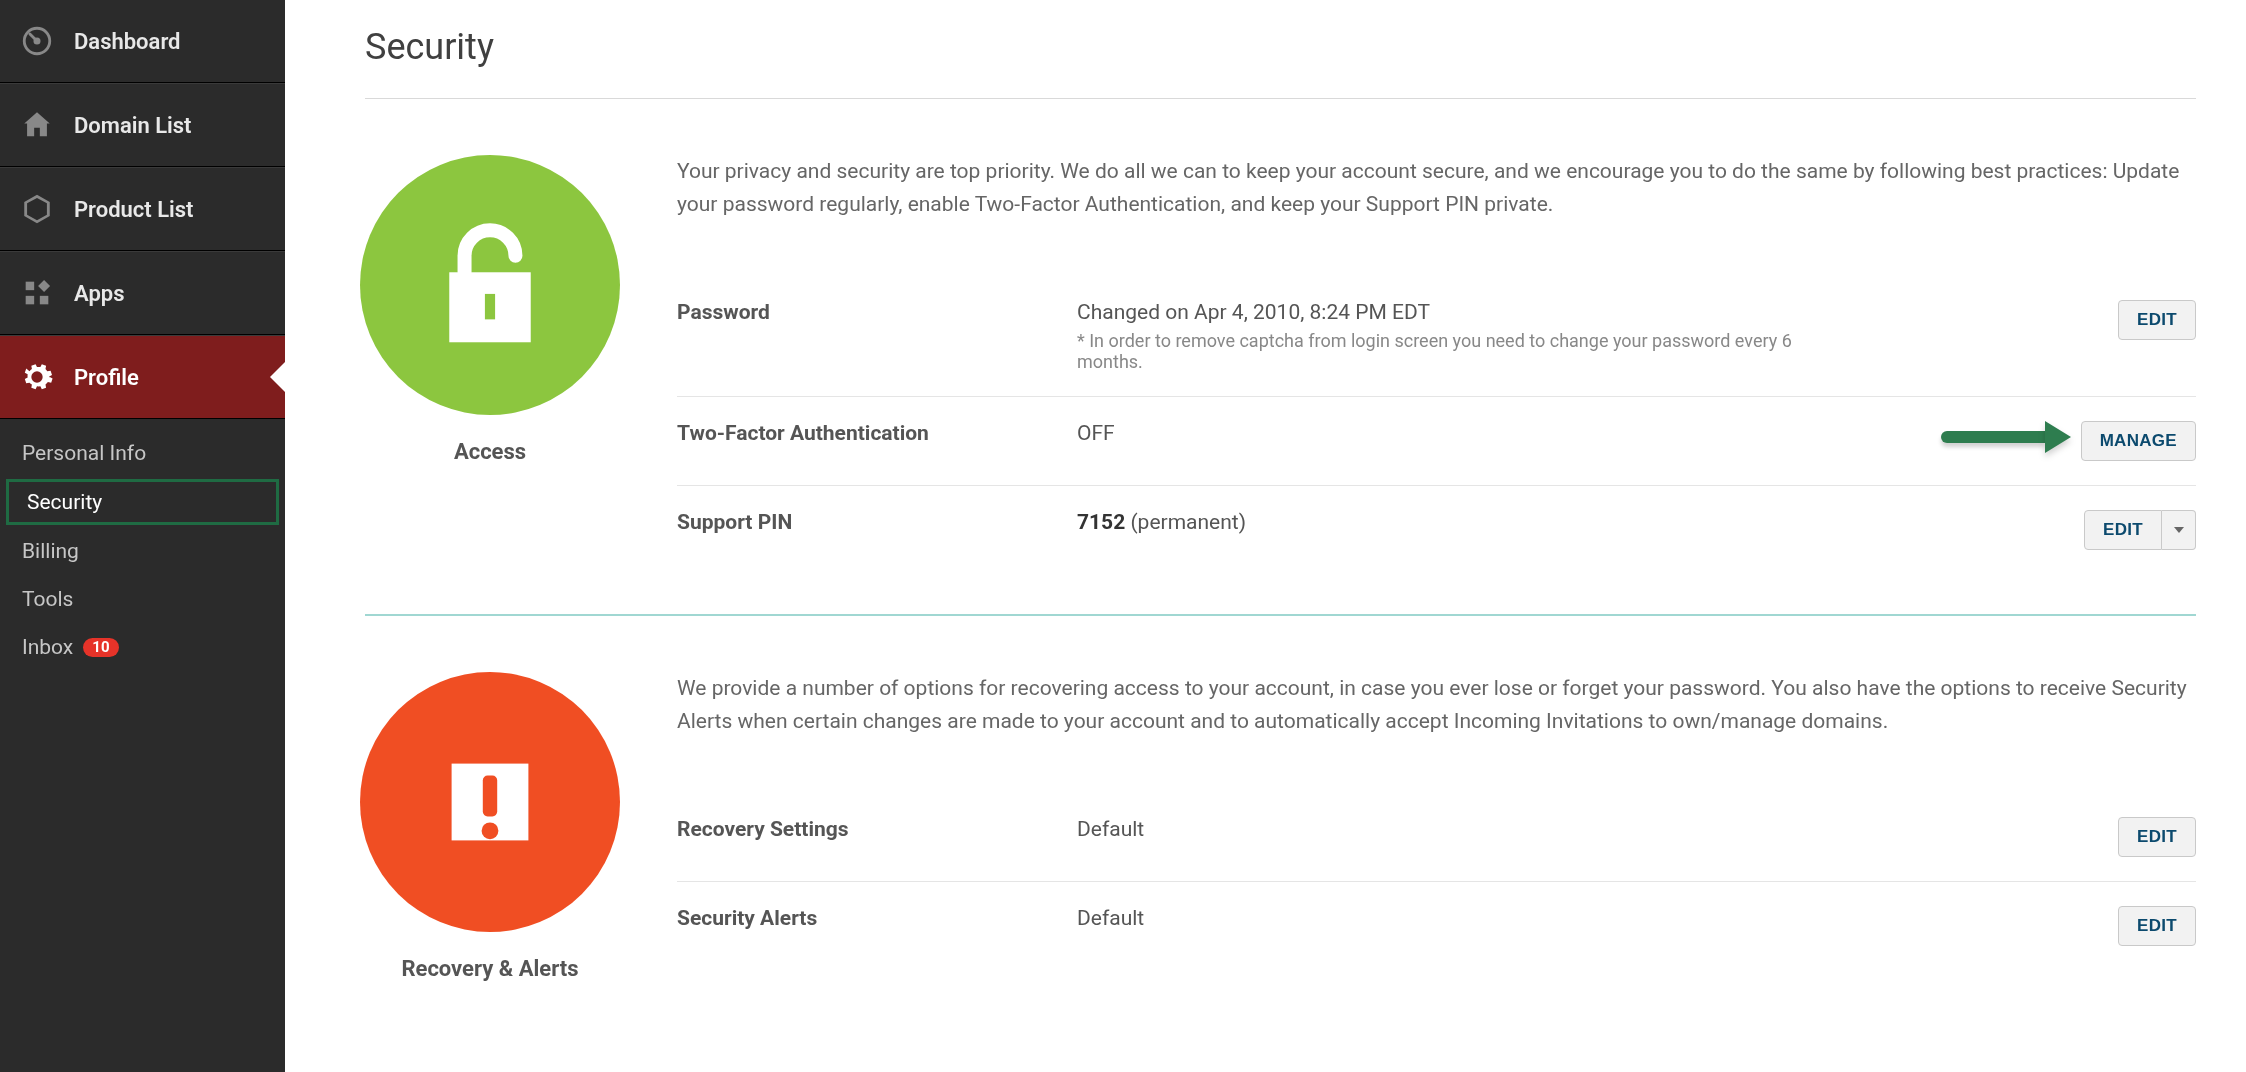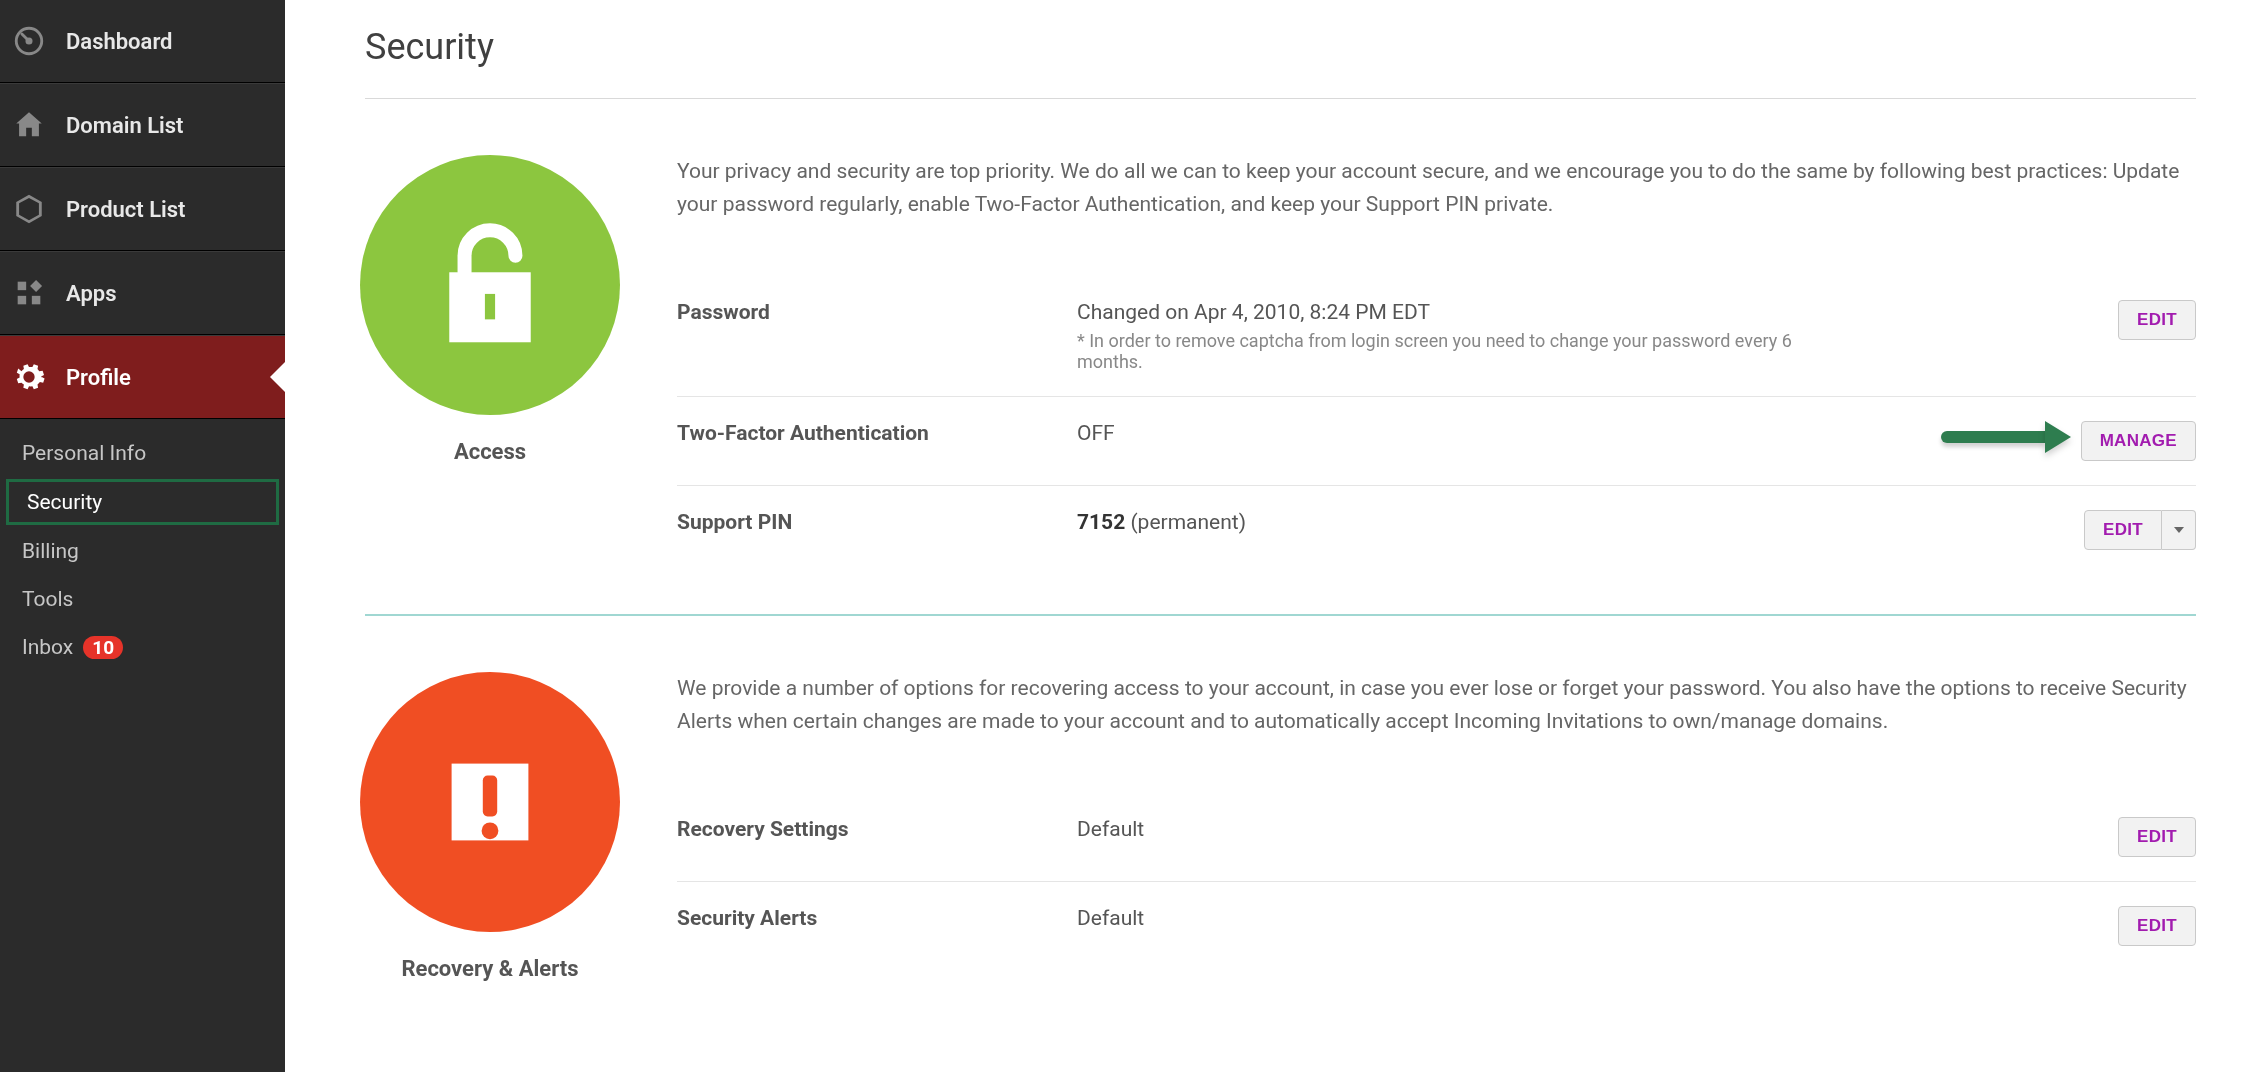--- a/index.html
+++ b/index.html
@@ -16,21 +16,21 @@
   width: 285px;
   background: #2b2b2b;
   display: flex;
   flex-direction: column;
   flex-shrink: 0;
 }
 .sidebar-item {
   display: flex;
   align-items: center;
   gap: 20px;
-  padding: 24px 12px;
+  padding: 24px 20px;
   border-bottom: 1px solid #000;
   border-top: 1px solid #3a3a3a;
   color: #e8e8e8;
   font-size: 22px;
   font-weight: 600;
   cursor: pointer;
 }
 .sidebar-item:first-child { border-top: none; }
 .sidebar-item.active {
   background: #7f1d1d;
@@ -63,21 +63,21 @@
 .subnav-item.highlighted {
   border: 3px solid #1f6b43;
   padding: 8px 18px;
   color: #fff;
   margin: 2px 6px;
 }
 .badge {
   background: #e63329;
   color: #fff;
   border-radius: 12px;
-  font-size: 19px;
+  font-size: 15px;
   font-weight: 700;
   padding: 2px 9px;
   line-height: 1;
   display: inline-block;
 }
 .main {
   flex: 1;
   padding: 26px 50px 0 80px;
   overflow: hidden;
 }
@@ -147,21 +147,21 @@
 .value-main { font-size: 21px; color: #555; }
 .value-bold { font-weight: 700; color: #333; }
 .value-note { font-size: 18px; color: #888; max-width: 730px; }
 .btn {
   background: #f2f2f2;
   border: 1px solid #c9c9c9;
   border-radius: 4px;
   padding: 9px 18px;
   font-size: 17px;
   font-weight: 700;
-  color: #a21caf;
+  color: #0c4a6e;
   cursor: pointer;
   letter-spacing: .3px;
   text-align: center;
 }
 .btn-split { display: flex; }
 .btn-split .btn { border-top-right-radius: 0; border-bottom-right-radius: 0; }
 .btn-split .btn-caret {
   background: #f2f2f2;
   border: 1px solid #c9c9c9;
   border-left: none;

